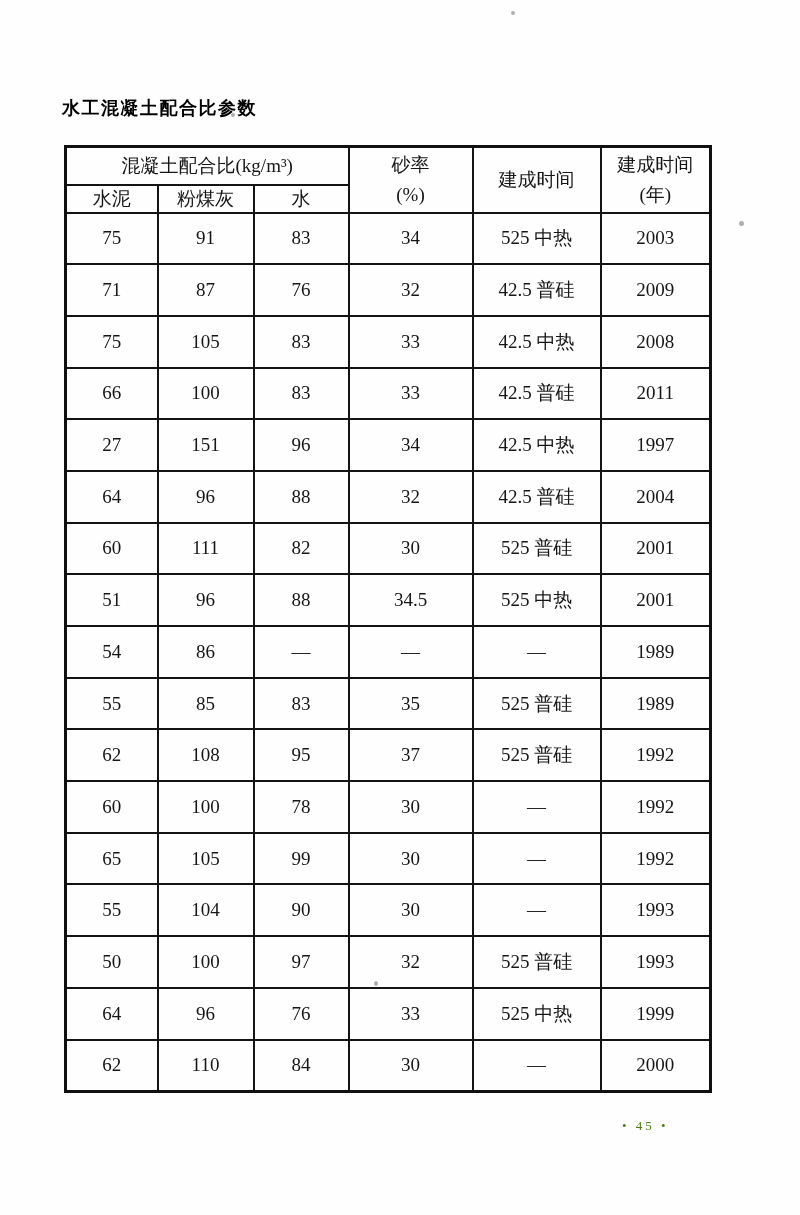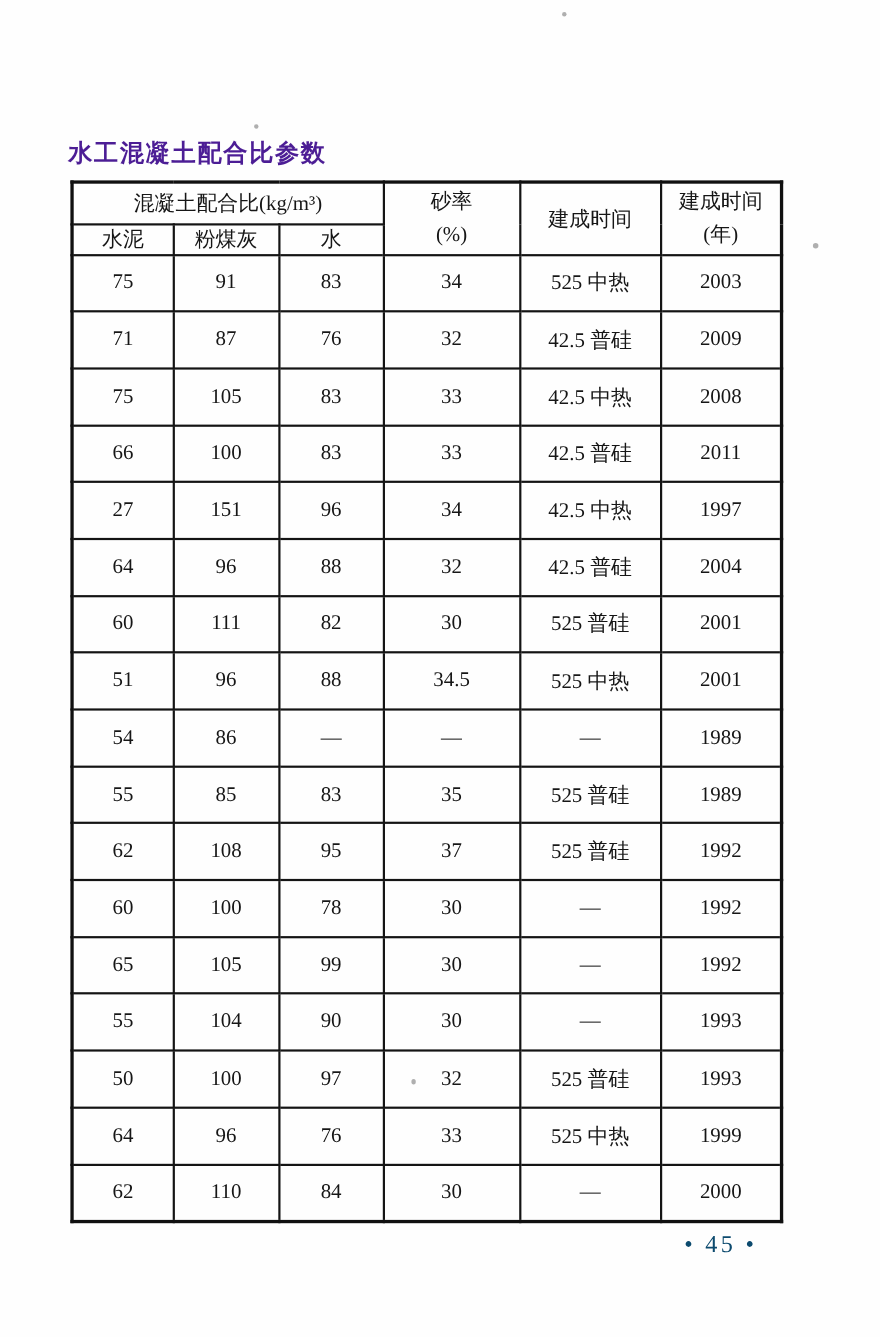--- a/index.html
+++ b/index.html
@@ -12,31 +12,31 @@
     overflow: hidden;
   }
   .page {
     position: absolute;
     left: 0; top: 0;
     width: 800px; height: 1215px;
     background: #fefefe;
   }
   .title {
     position: absolute;
-    left: 62px; top: 124px;
+    left: 62px; top: 96px;
     font-family: "Liberation Sans", "DejaVu Sans", sans-serif;
     font-weight: bold;
-    font-size: 22px;
+    font-size: 18px;
     letter-spacing: 1.5px;
-    color: #4c1d95;
+    color: #000000;
     white-space: nowrap;
   }
   table.mix-table {
     position: absolute;
-    left: 64px; top: 164px;
+    left: 64px; top: 145px;
     border-collapse: collapse;
     table-layout: fixed;
     border: 3px solid #101010;
   }
   .mix-table th, .mix-table td {
     border: 2px solid #141414;
     text-align: center;
     vertical-align: middle;
     font-weight: normal;
     font-size: 19px;
@@ -45,23 +45,23 @@
     overflow: hidden;
     white-space: nowrap;
   }
   .mix-table thead tr.hrow-1 th { height: 38px; }
   .mix-table thead tr.hrow-2 th { height: 26px; }
   .mix-table tbody td { height: 51.7px; }
   .two-line div { line-height: 1.55; font-family: Liberation Serif, serif; }
   .page-number {
     position: absolute;
     left: 622px; top: 1118px;
-    font-size: 22px;
+    font-size: 13px;
     letter-spacing: 3px;
-    color: #0c4a6e;
+    color: #4d7c0f;
     white-space: nowrap;
   }
   .speck {
     position: absolute;
     background: #8d8d8d;
     border-radius: 50%;
     opacity: 0.7;
   }
   .speck.s1 { left: 231px; top: 113px; width: 4px; height: 4px; }
   .speck.s2 { left: 739px; top: 221px; width: 5px; height: 5px; }

